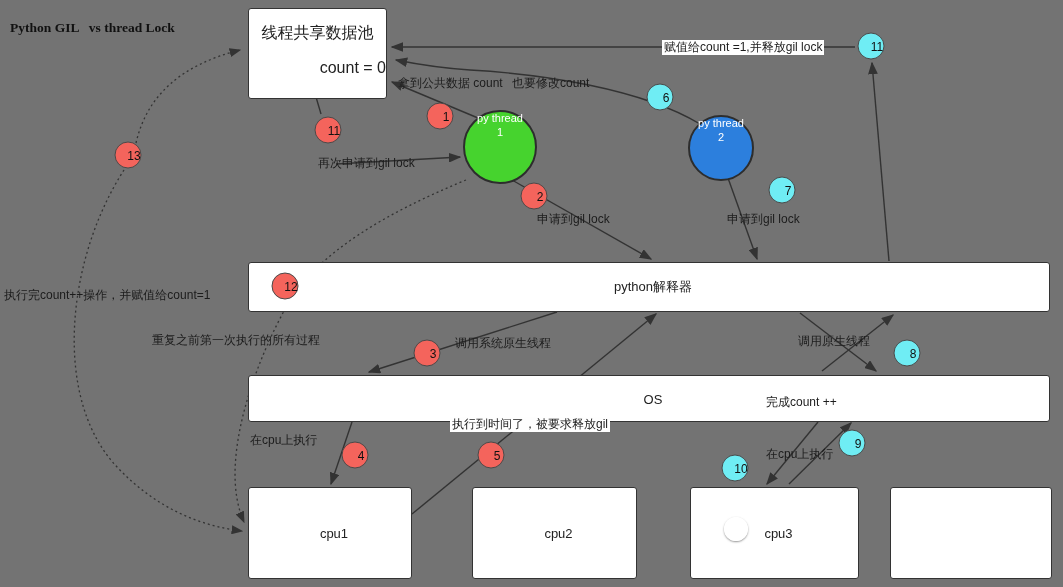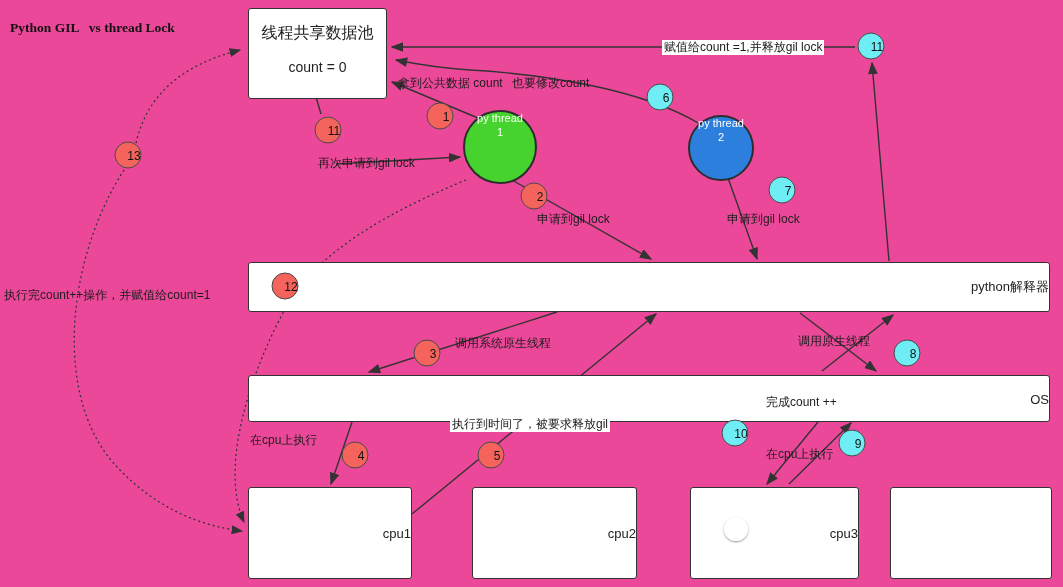--- a/index.html
+++ b/index.html
@@ -1,33 +1,33 @@
 <!DOCTYPE html>
 <html><head>
 <meta charset="utf-8">
 <style>
   html,body{margin:0;padding:0;background:#fff;}
   #stage{
-    position:relative;width:1063px;height:587px;background:#ec4899;
+    position:relative;width:1063px;height:587px;background:#737373;
     font-family:"Liberation Sans","DejaVu Sans",sans-serif;color:#222;
     overflow:hidden;border-bottom:1px solid #9a9a9a;
   }
   .title{
     position:absolute;left:10px;top:20px;font-family:"Liberation Serif","DejaVu Serif",serif;
     font-weight:bold;font-size:13.5px;color:#111;white-space:pre;
   }
   .box{
     position:absolute;border:1.6px solid #333;background:#fff;border-radius:3px;
   }
   .box .center-lbl{
     position:absolute;left:8px;right:0;top:50%;transform:translateY(-50%);
-    text-align:right;font-size:13px;color:#222;
+    text-align:center;font-size:13px;color:#222;
   }
   .pool-title{position:absolute;left:0;right:0;top:14px;text-align:center;font-size:16px;}
-  .pool-count{position:absolute;left:0;right:0;top:50px;text-align:center;font-size:14px;}
+  .pool-count{position:absolute;left:0;right:0;top:50px;text-align:right;font-size:16px;}
   .lbl{position:absolute;font-size:12px;color:#1c1c1c;white-space:nowrap;line-height:1.25;}
   .badge{
     position:absolute;width:27px;height:27px;border-radius:50%;
     transform:translate(-50%,-50%);display:flex;align-items:center;justify-content:center;
     font-size:12px;color:#111;border:1.5px solid #4a4a4a;box-sizing:border-box;padding-left:12px;
   }
   .badge.red{background:#f4645c;}
   .badge.cyan{background:#6fedf4;}
   .thread{
     position:absolute;border-radius:50%;border:2px solid #2d2d2d;box-sizing:border-box;
@@ -124,39 +124,40 @@
     <span>2</span>
   </div>
 
   <div class="lbl" style="left:398px;top:76px">拿到公共数据 count</div>
   <div class="lbl" style="left:512px;top:76px">也要修改count</div>
   <div class="lbl" style="left:662px;top:40px;background:#fefefe;padding:0 2px">赋值给count =1,并释放gil lock</div>
   <div class="lbl" style="left:318px;top:156px">再次申请到gil lock</div>
   <div class="lbl" style="left:537px;top:212px">申请到gil lock</div>
   <div class="lbl" style="left:727px;top:212px">申请到gil lock</div>
   <div class="lbl" style="left:4px;top:288px">执行完count++操作，并赋值给count=1</div>
+  <div class="lbl" style="left:152px;top:333px">重复之前第一次执行的所有过程</div>
   <div class="lbl" style="left:455px;top:336px">调用系统原生线程</div>
   <div class="lbl" style="left:798px;top:334px">调用原生线程</div>
   <div class="lbl" style="left:450px;top:417px;background:#fefefe;padding:0 2px">执行到时间了，被要求释放gil</div>
   <div class="lbl" style="left:766px;top:395px">完成count ++</div>
   <div class="lbl" style="left:250px;top:433px">在cpu上执行</div>
   <div class="lbl" style="left:766px;top:447px">在cpu上执行</div>
 
   <div class="badge red" style="left:440px;top:116px">1</div>
   <div class="badge red" style="left:328px;top:130px">11</div>
   <div class="badge red" style="left:534px;top:196px">2</div>
   <div class="badge red" style="left:285px;top:286px">12</div>
   <div class="badge red" style="left:427px;top:353px">3</div>
   <div class="badge red" style="left:355px;top:455px">4</div>
   <div class="badge red" style="left:491px;top:455px">5</div>
   <div class="badge red" style="left:128px;top:155px">13</div>
   <div class="badge cyan" style="left:660px;top:97px">6</div>
   <div class="badge cyan" style="left:782px;top:190px">7</div>
   <div class="badge cyan" style="left:907px;top:353px">8</div>
   <div class="badge cyan" style="left:852px;top:443px">9</div>
-  <div class="badge cyan" style="left:735px;top:433px">10</div>
+  <div class="badge cyan" style="left:735px;top:468px">10</div>
   <div class="badge cyan" style="left:871px;top:46px">11</div>
 
   <div class="watermark">
     <span class="wm-icon"></span>
   </div>
 
 </div>
 
 </body></html>

